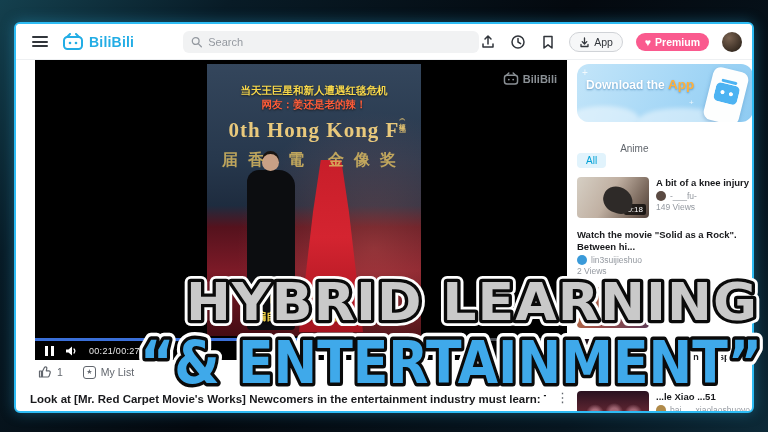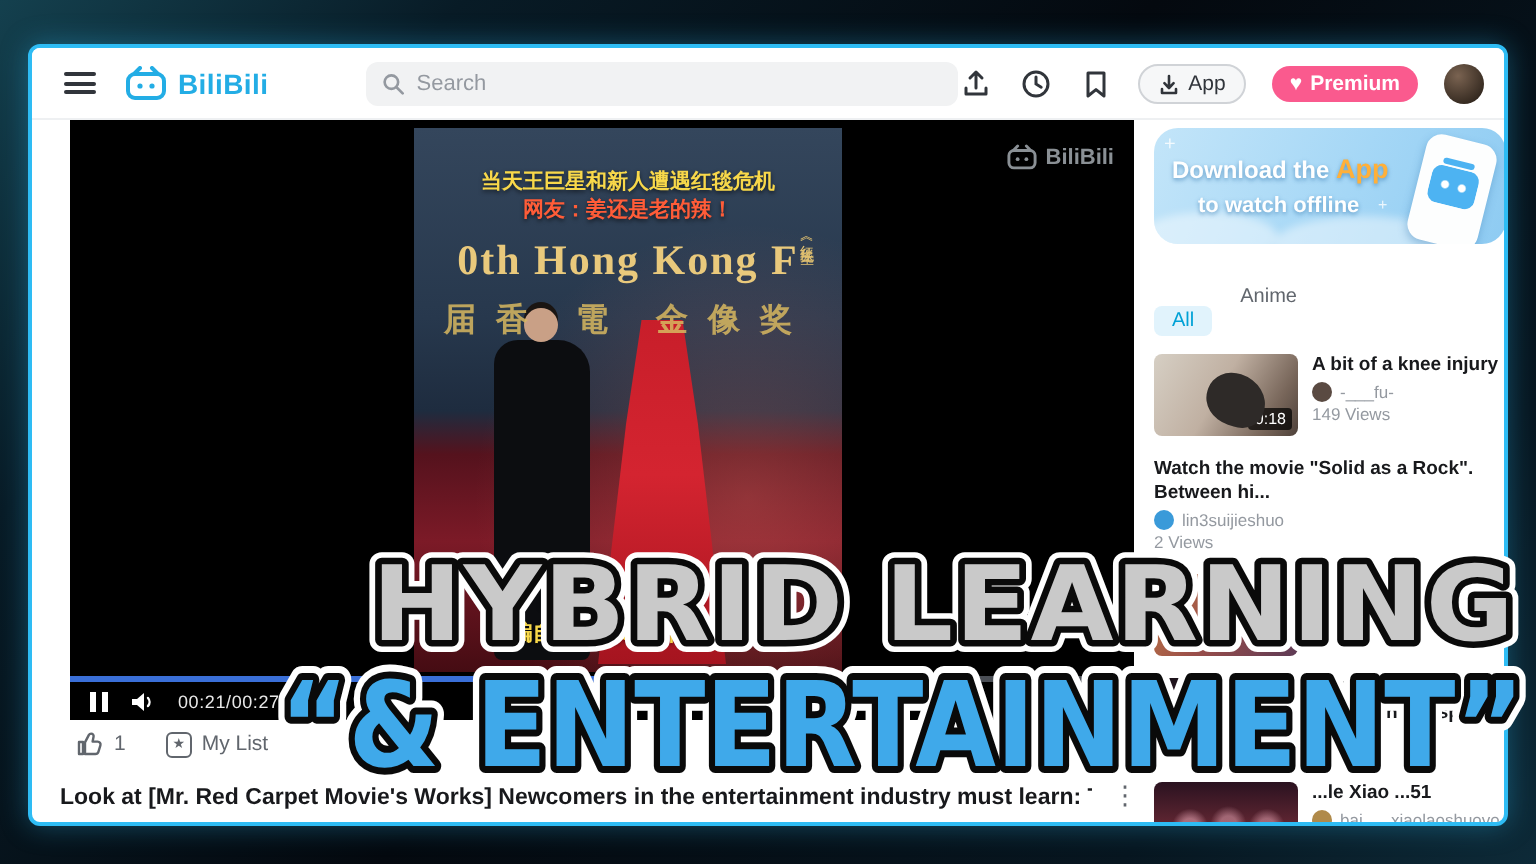--- a/index.html
+++ b/index.html
@@ -272,21 +272,20 @@
 
   <div class="sidebar">
     <div class="banner">
       <div class="cloud c1"></div>
       <div class="cloud c2"></div>
       <div class="phone">
           <div class="phone-face"></div>
         </div>
       <div class="banner-text">
         <div class="banner-l1"><span>Download the </span><b>App</b></div>
-        <div class="banner-l2">to watch offline</div>
       </div>
     </div>
 
     <div class="chips">
       <span class="chip-all">All</span>
       <span class="chip-plain">Anime</span>
     </div>
 
     <div class="rec-list">
 

